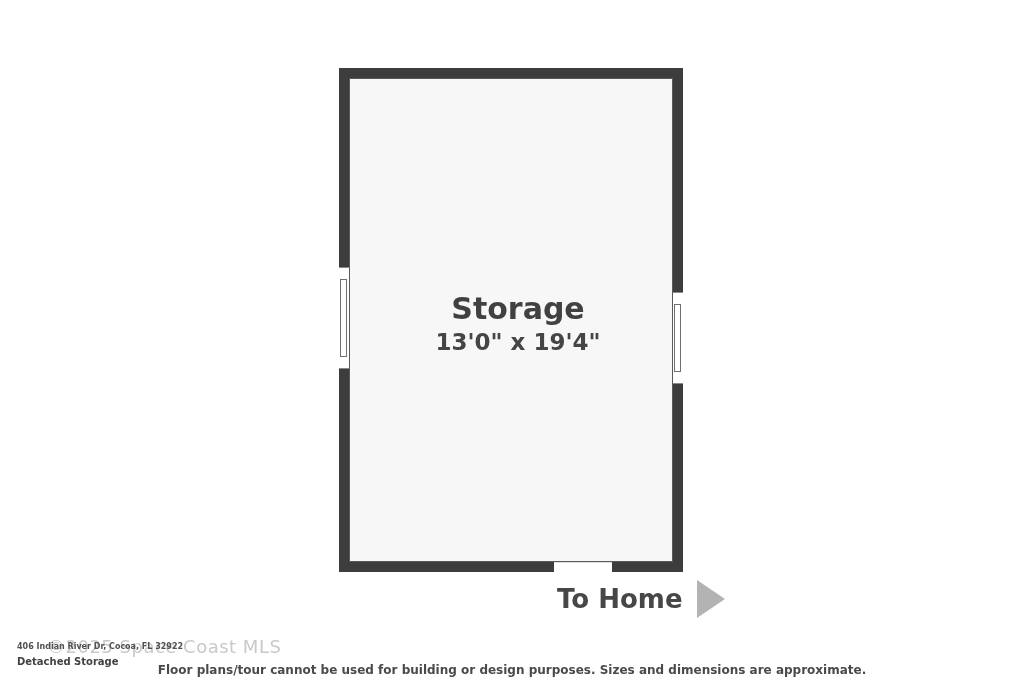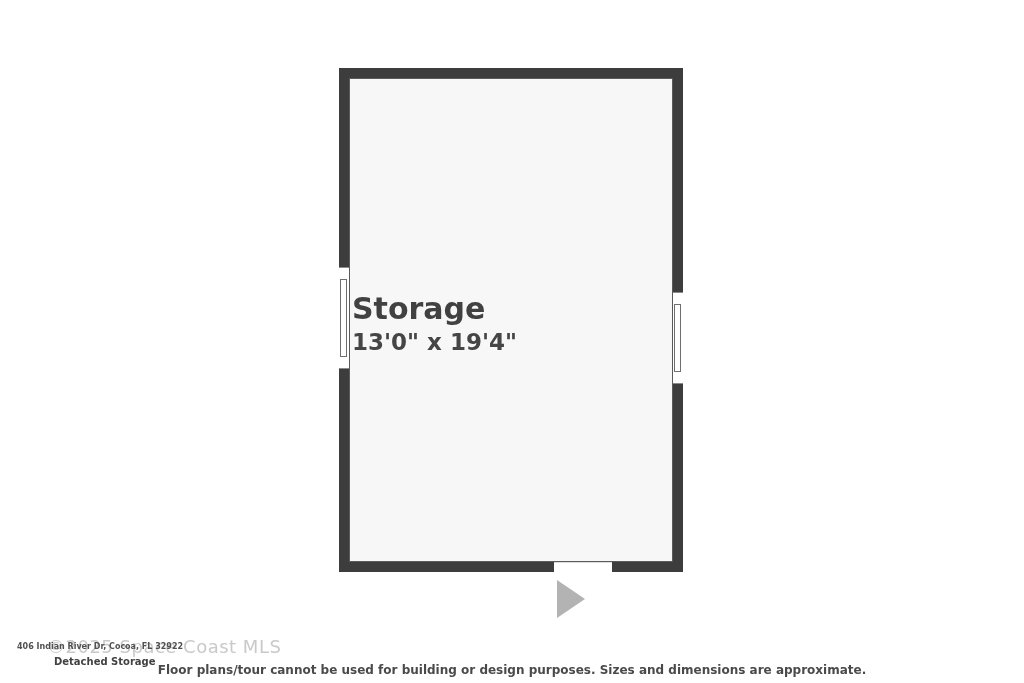--- a/index.html
+++ b/index.html
@@ -11,21 +11,21 @@
   
   .floorplan{
     position:absolute;left:339px;top:68px;width:344px;height:504px;
     background:#3d3d3d;
   }
   .room{
     position:absolute;left:10px;top:10px;right:10px;bottom:10px;
     background:#f7f7f7;border:1px solid #5a5a5a;box-sizing:border-box;
   }
   .room-label{
-    position:absolute;left:2px;right:0;top:212px;color:#414141;
+    position:absolute;left:14px;right:0;top:212px;text-align:center;color:#414141;
   }
   .room-name{font-size:30px;font-weight:bold;line-height:36px;}
   .room-dims{font-size:23px;font-weight:bold;line-height:30px;color:#454545;}
   
   .door-opening{
     position:absolute;left:215px;bottom:0;width:58px;height:10px;
     background:#ffffff;border-top:1px solid #dddddd;box-sizing:border-box;
   }
   
   .window{
@@ -53,21 +53,21 @@
   .watermark{
     position:absolute;left:3px;top:636px;font-size:18px;line-height:22px;
     color:#c9c9c9;letter-spacing:0.5px;white-space:nowrap;margin-left:44px;
   }
   .address{
     position:absolute;left:17px;top:642px;font-size:8px;font-weight:700;
     color:#515151;white-space:nowrap;
   }
   .plan-title{
     position:absolute;left:17px;top:656px;font-size:10px;font-weight:bold;
-    color:#424242;white-space:nowrap;margin-left:37px;
+    color:#424242;white-space:nowrap;
   }
   .disclaimer{
     position:absolute;left:0;top:663px;width:1024px;text-align:center;
     font-size:12px;font-weight:bold;color:#4a4a4a;
   }
 </style>
 </head>
 <body>
 
 <div class="floorplan">
@@ -83,19 +83,20 @@
   </div>
 
   <div class="window right">
     <div class="glass"></div>
   </div>
 
   <div class="door-opening"></div>
 </div>
 
 <div class="to-home">
+  <span class="to-home-label">To Home</span>
   <span class="arrow-right"></span>
 </div>
 
 <div class="watermark">©2025 Space Coast MLS</div>
 <div class="address">406 Indian River Dr, Cocoa, FL 32922</div>
 <div class="plan-title">Detached Storage</div>
 <div class="disclaimer">Floor plans/tour cannot be used for building or design purposes. Sizes and dimensions are approximate.</div>
 
 </body></html>

